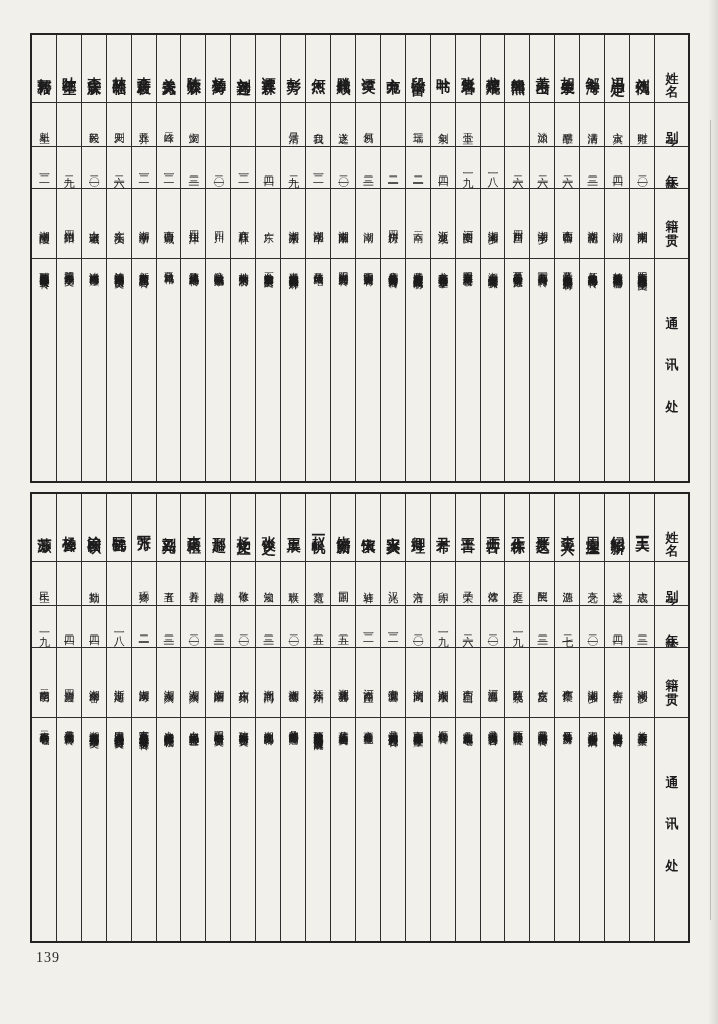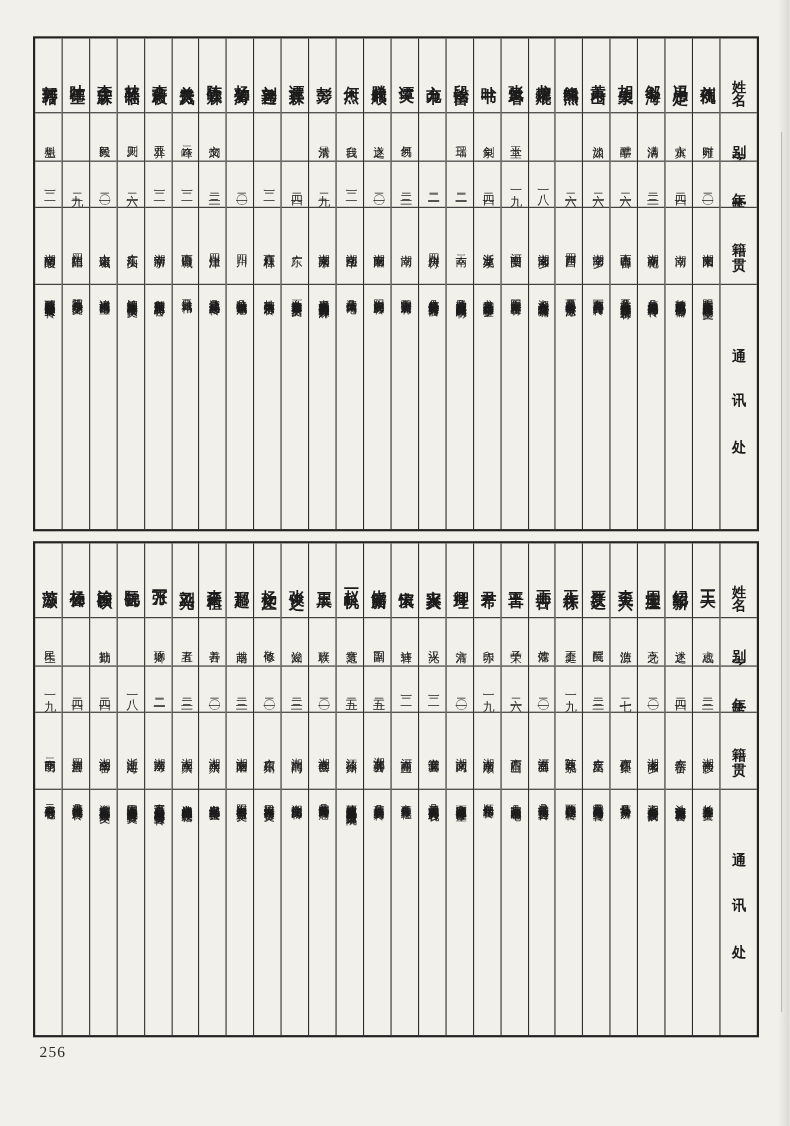--- a/index.html
+++ b/index.html
@@ -489,14 +489,14 @@
 
   <div class="col entry">
     <div class="cell name">苏灏</div>
     <div class="cell zi">民生</div>
     <div class="cell age">一九</div>
     <div class="cell origin">云南昆明</div>
     <div class="cell address">云南府铁局巷廿七号</div>
   </div>
 </div>
 
-  <div class="page-number">256</div>
+  <div class="page-number">139</div>
 </div>
 
 </body></html>

